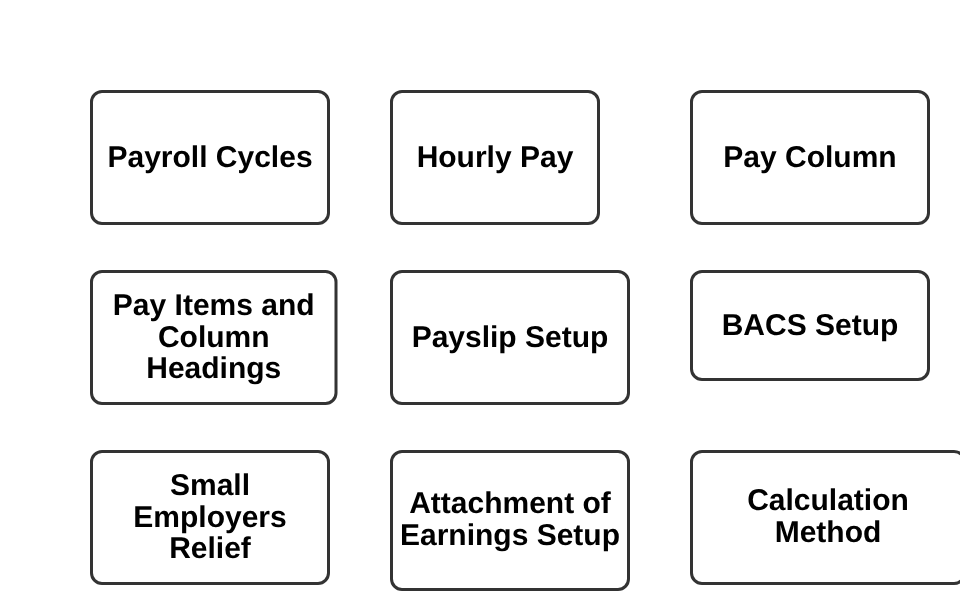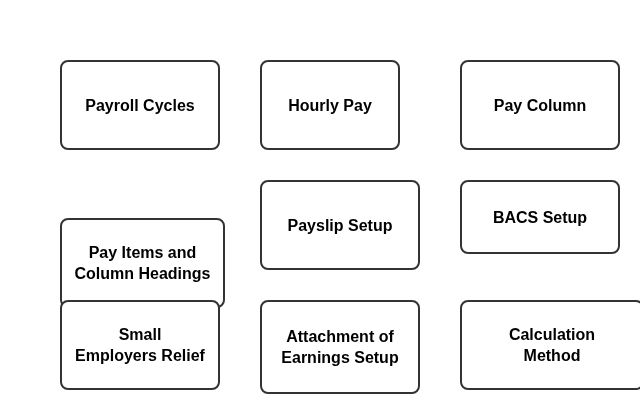--- a/index.html
+++ b/index.html
@@ -7,35 +7,35 @@
            font-family: "Liberation Sans", sans-serif; }
     .node {
       position: absolute;
       box-sizing: border-box;
       border: 2px solid #333333;
       border-radius: 8px;
       background: #ffffff;
       display: flex; align-items: center; justify-content: center;
       text-align: center;
       font-weight: bold;
-      font-size: 16px;
+      font-size: 20px;
       line-height: 21px;
       color: #000000;
       cursor: pointer;
       white-space: pre-line;
     }
   </style>
 </head>
 <body>
 
 <div class="node" style="left:60px;top:60px;width:160px;height:90px;">Payroll Cycles</div>
 <div class="node" style="left:260px;top:60px;width:140px;height:90px;">Hourly Pay</div>
 <div class="node" style="left:460px;top:60px;width:160px;height:90px;">Pay Column</div>
 
-<div class="node" style="left:60px;top:180px;width:165px;height:90px;margin-top:38px;">Pay Items and
+<div class="node" style="left:60px;top:180px;width:165px;height:90px;">Pay Items and
 Column Headings</div>
 <div class="node" style="left:260px;top:180px;width:160px;height:90px;">Payslip Setup</div>
 <div class="node" style="left:460px;top:180px;width:160px;height:74px;">BACS Setup</div>
 
 <div class="node" style="left:60px;top:300px;width:160px;height:90px;">Small
 Employers Relief</div>
 <div class="node" style="left:260px;top:300px;width:160px;height:94px;">Attachment of
 Earnings Setup</div>
 <div class="node" style="left:460px;top:300px;width:184px;height:90px;">Calculation
 Method</div>

